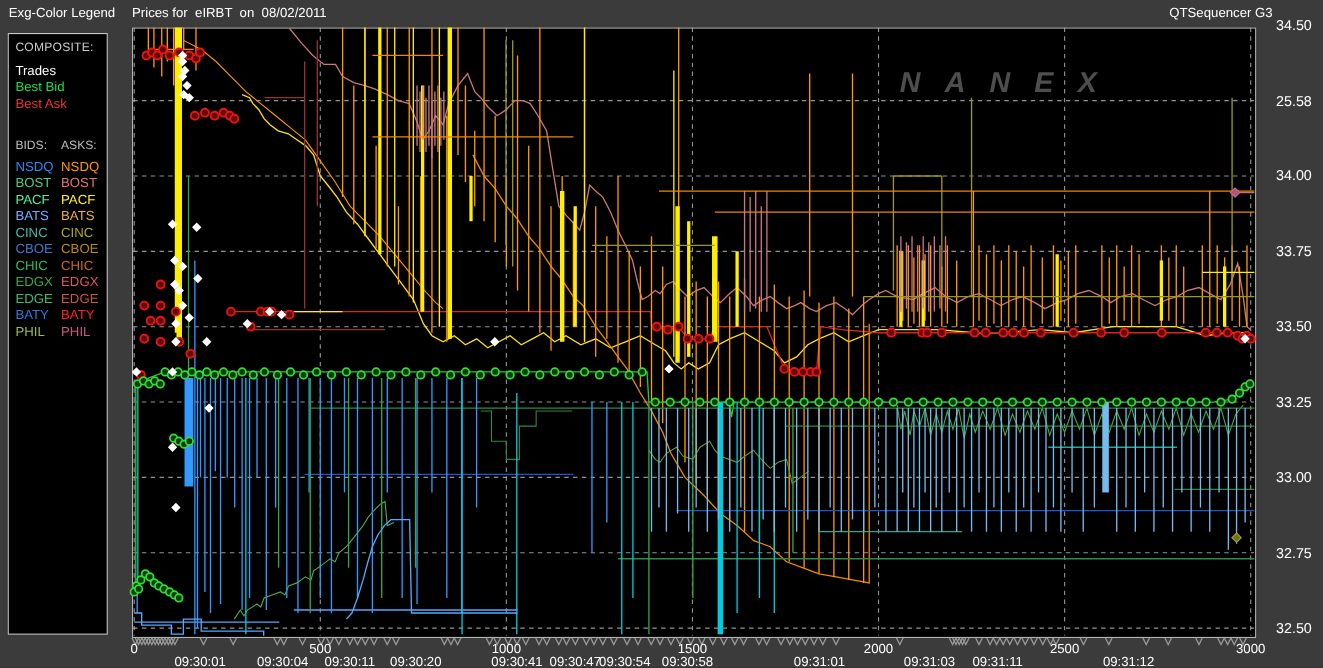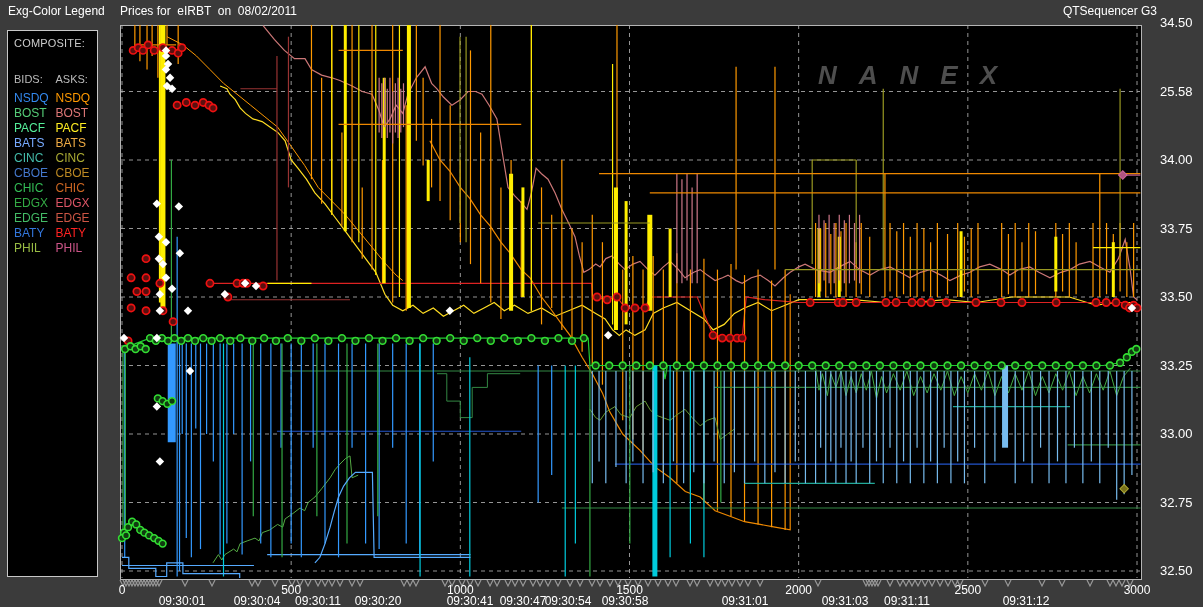--- a/index.html
+++ b/index.html
@@ -27,20 +27,25 @@
 </style>
 </head>
 <body>
 
 <span class="bar-text" id="hdr-left">Exg-Color Legend</span>
 <span class="bar-text" id="hdr-title">Prices for  eIRBT  on  08/02/2011</span>
 <span class="bar-text" id="hdr-right">QTSequencer G3</span>
 
 <div id="legend-panel">
   <div class="lg-head" style="margin-bottom:8px;">COMPOSITE:</div>
+  <div>
+      <div class="lg-item" style="color: rgb(255, 255, 255);">Trades</div>
+      <div class="lg-item" style="color: rgb(34, 221, 68);">Best Bid</div>
+      <div class="lg-item" style="color: rgb(238, 51, 51);">Best Ask</div>
+    </div>
   <div id="legend-cols">
     <div class="lg-colhead">BIDS:</div>
     <div class="lg-colhead">ASKS:</div>
   </div>
   <div style="margin-top:6px;">
       <div class="xrow">
         <span class="xcell" style="color: rgb(51, 136, 238);">NSDQ</span>
         <span class="xcell" style="color: rgb(255, 153, 0);">NSDQ</span>
       </div>
       <div class="xrow">

